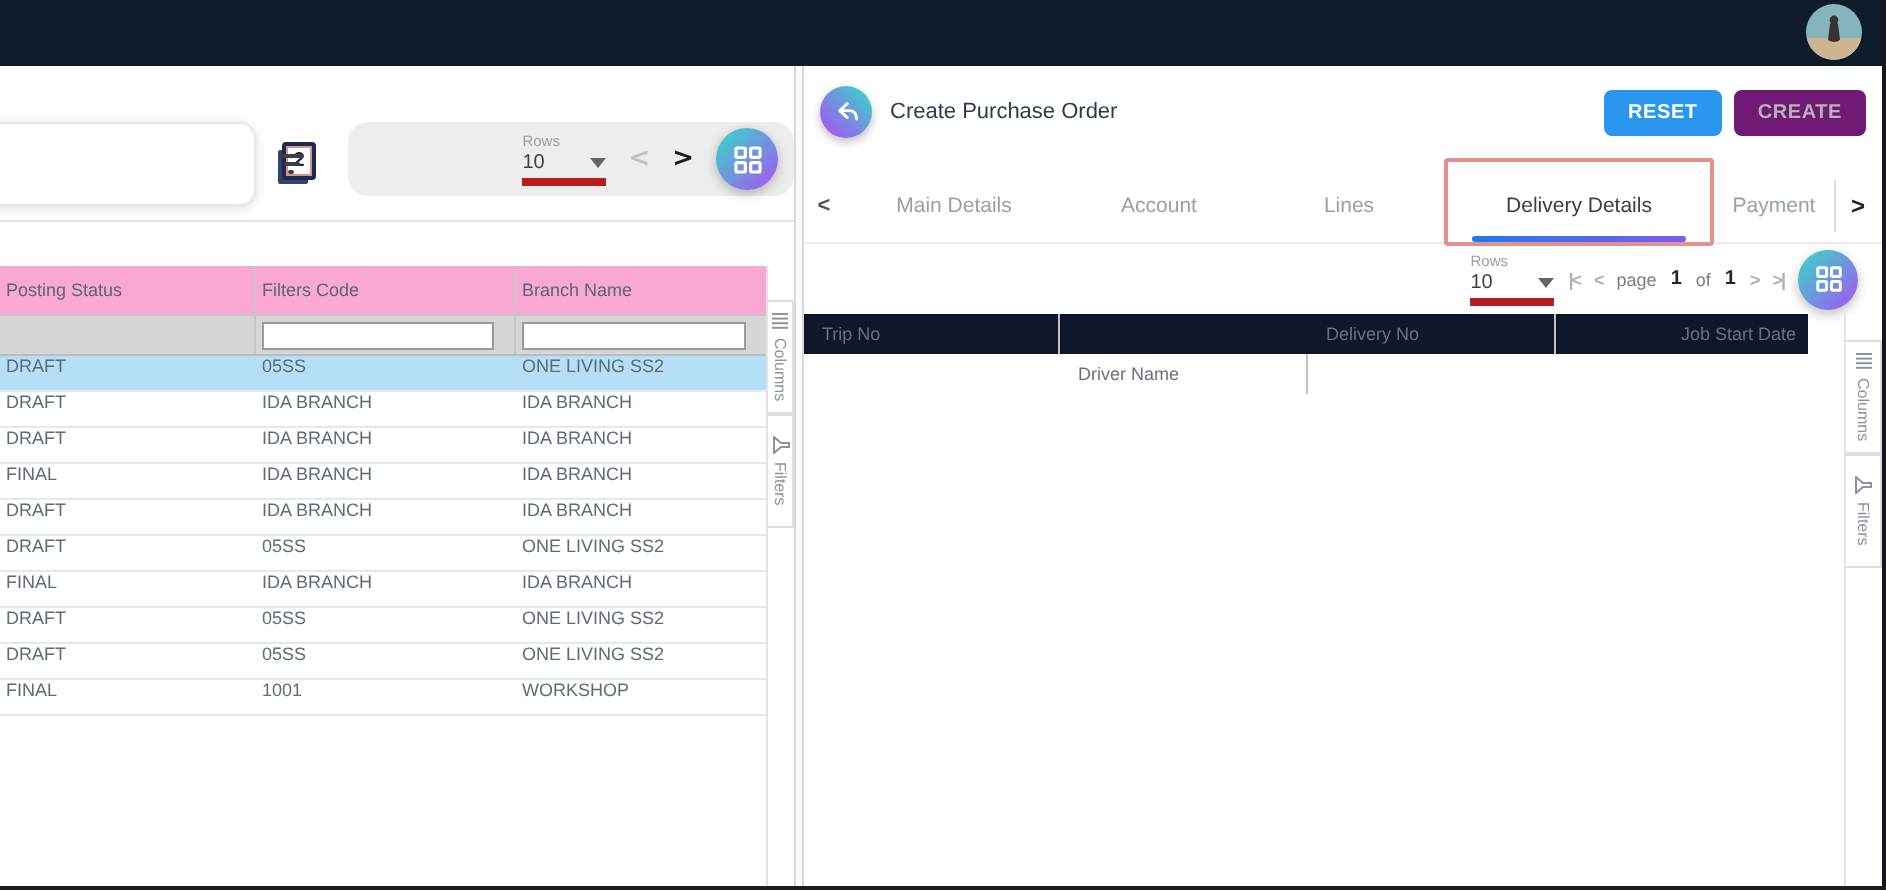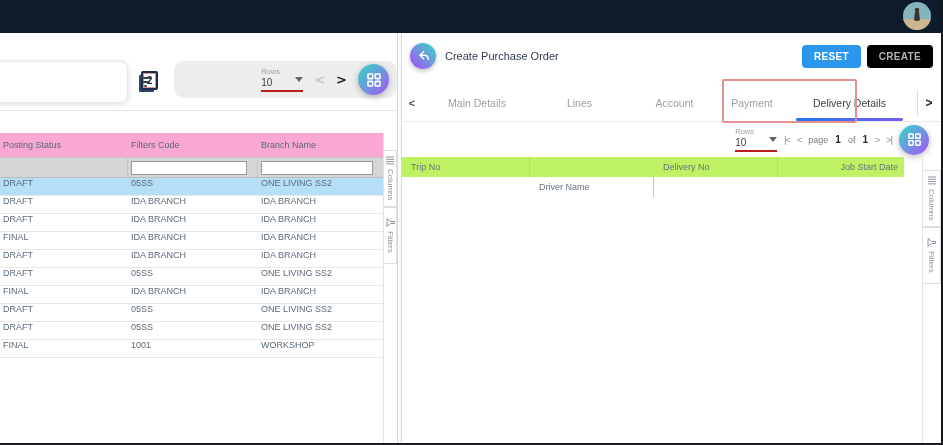--- a/index.html
+++ b/index.html
@@ -21,22 +21,22 @@
 
   .copies-badge { position:absolute; left:141px; top:71px; width:17px; height:19px; background:#fff;
     border:2px solid #1c2b4d; border-radius:2px; font-size:10px; font-weight:bold; color:#1c2b4d;
     display:flex; align-items:center; justify-content:center; cursor:pointer;
     box-shadow:-3px 3px 0 -1px #33436b, inset 0 0 0 1px rgba(190,60,60,.55); }
 
   .gray-pill { position:absolute; left:174px; top:61px; width:223px; height:37px; background:#ededed;
     border-radius:10px; display:flex; align-items:center; justify-content:flex-end; gap:11px; padding:0 8px; }
   .rows-ctl { display:flex; flex-direction:column; cursor:pointer; }
   .rows-label { font-size:7.5px; color:#9aa0a6; margin-bottom:1px; }
-  .rows-value { display:flex; align-items:flex-start; justify-content:space-between; width:42px;
-    border-bottom:2px solid #b91c1c; padding-bottom:2px; font-size:10px; color:#3c4248; }
+  .rows-value { display:flex; align-items:center; justify-content:space-between; width:42px;
+    border-bottom:4px solid #b91c1c; padding-bottom:2px; font-size:10px; color:#3c4248; }
   .caret { width:0; height:0; border-left:4px solid transparent; border-right:4px solid transparent; border-top:5px solid #5f666d; }
   .chev { font-size:13px; font-weight:700; line-height:1; cursor:pointer; font-family:"DejaVu Sans", sans-serif; }
   .chev.disabled { color:#c0c4c8; } .chev.enabled { color:#1a1d20; }
   .grid-btn { width:31px; height:31px; border-radius:50%; background:linear-gradient(135deg,#38d5c8 5%,#9d5ff0 90%);
     display:flex; align-items:center; justify-content:center; cursor:pointer; box-shadow:0 2px 6px rgba(0,0,0,.25); }
   .toolbar-line { position:absolute; left:0; top:110px; width:397px; height:1px; background:#e3e3e3; }
 
   
   .ltable { position:absolute; left:0; top:133px; width:383px; font-size:9px; color:#5d6b7a; }
   .lhead { display:flex; height:24px; background:#f9a8d4; align-items:center; color:#5a6774; }
@@ -66,21 +66,21 @@
 
   
   .rpanel { position:absolute; left:402px; top:33px; width:539px; height:384px; background:#fff; }
   .rp-header { position:absolute; top:6px; left:0; width:100%; height:34px; display:flex; align-items:center; padding:0 8px; }
   .back-btn { width:26px; height:26px; border-radius:50%; background:linear-gradient(225deg,#38d5c8 5%,#9d5ff0 85%);
     display:flex; align-items:center; justify-content:center; cursor:pointer; box-shadow:0 2px 5px rgba(0,0,0,.25); }
   .rp-title { margin-left:9px; font-size:11px; color:#2e3b4e; font-weight:500; }
   .rp-actions { margin-left:auto; display:flex; gap:6px; }
   .btn { font-size:10px; font-weight:700; padding:6px 12px; border-radius:4px; border:none; cursor:pointer; letter-spacing:.3px; }
   .btn-reset { background:#2b96ee; color:#fff;text-align:right; }
-  .btn-create { background:#000000; color:#b3b3b3; cursor:default; }
+  .btn-create { background:#701a75; color:#b3b3b3; cursor:default; }
 
   .rp-tabs { position:absolute; top:52px; left:0; width:539px; height:37px; display:flex; align-items:center;
     border-bottom:1px solid #ebebeb; font-size:10.5px; color:#9aa0a8; }
   .tab-scroll { width:20px; text-align:center; color:#555; font-size:11px; font-weight:600; cursor:pointer; }
   .tab { text-align:center; cursor:pointer; position:relative; height:100%; display:flex; align-items:center; justify-content:center; }
   .tab-0{ width:110px; } .tab-1{ width:95px; } .tab-2{ width:95px; } .tab-3{ width:135px; } .tab-4{ width:60px; }
   .tab.active { color:#3a3f45; }
   .tab.active::after { content:""; position:absolute; left:14px; right:14px; bottom:0; height:3px;
     background:linear-gradient(90deg,#1f7af0,#7a5cf0); border-radius:2px; }
   .tab-div { width:1px; height:26px; background:#ddd; }
@@ -89,21 +89,21 @@
   .annotation-box { position:absolute; left:320px; top:46px; width:135px; height:44px;
     border:2px solid #e59090; border-radius:2px; z-index:5; pointer-events:none; }
 
   .rp-rowsbar { position:absolute; top:89px; left:0; width:533px; height:35px; display:flex; align-items:center;
     justify-content:flex-end; gap:7px; padding-right:6px; font-size:9px; color:#9aa0a6; }
   .pg { color:#aab0b6; font-weight:600; cursor:pointer; letter-spacing:-1px; }
   .pg-text { color:#777e86; letter-spacing:0; }
   .pg-num { color:#23282d; font-weight:700; font-size:10px; letter-spacing:0; }
   .grid-btn.small { width:30px; height:30px; }
 
-  .rp-thead { position:absolute; top:124px; left:0; width:502px; height:20px; background:#bef264;
+  .rp-thead { position:absolute; top:124px; left:0; width:502px; height:20px; background:#0f172a;
     display:flex; align-items:center; font-size:9px; color:#68727e; }
   .rc { height:100%; display:flex; align-items:center; padding-left:9px; border-right:1px solid #c3c3c3; }
   .rc0{ width:128px; } .rc1{ width:124px;margin-top:40px; } .rc2{ width:124px; }
   .rc3{ width:126px; border-right:none; justify-content:flex-end; padding-right:6px; }
 </style>
 </head>
 <body>
 
 <div class="screen">
 
@@ -255,24 +255,24 @@
       <span class="rp-title">Create Purchase Order</span>
       <div class="rp-actions">
         <button class="btn btn-reset">RESET</button>
         <button class="btn btn-create">CREATE</button>
       </div>
     </div>
 
     <div class="rp-tabs">
       <span class="tab-scroll">&lt;</span>
       <div class="tab tab-0">Main Details</div>
+      <div class="tab tab-1">Account</div>
       <div class="tab tab-2">Lines</div>
-      <div class="tab tab-1">Account</div>
+      <div class="tab tab-3 active">Delivery Details</div>
       <div class="tab tab-4">Payment</div>
-      <div class="tab tab-3 active">Delivery Details</div>
       <div class="tab-div"></div>
       <span class="tab-next">&gt;</span>
     </div>
 
     <div class="annotation-box"></div>
 
     <div class="rp-rowsbar">
       <div class="rows-ctl">
         <span class="rows-label">Rows</span>
         <span class="rows-value">

